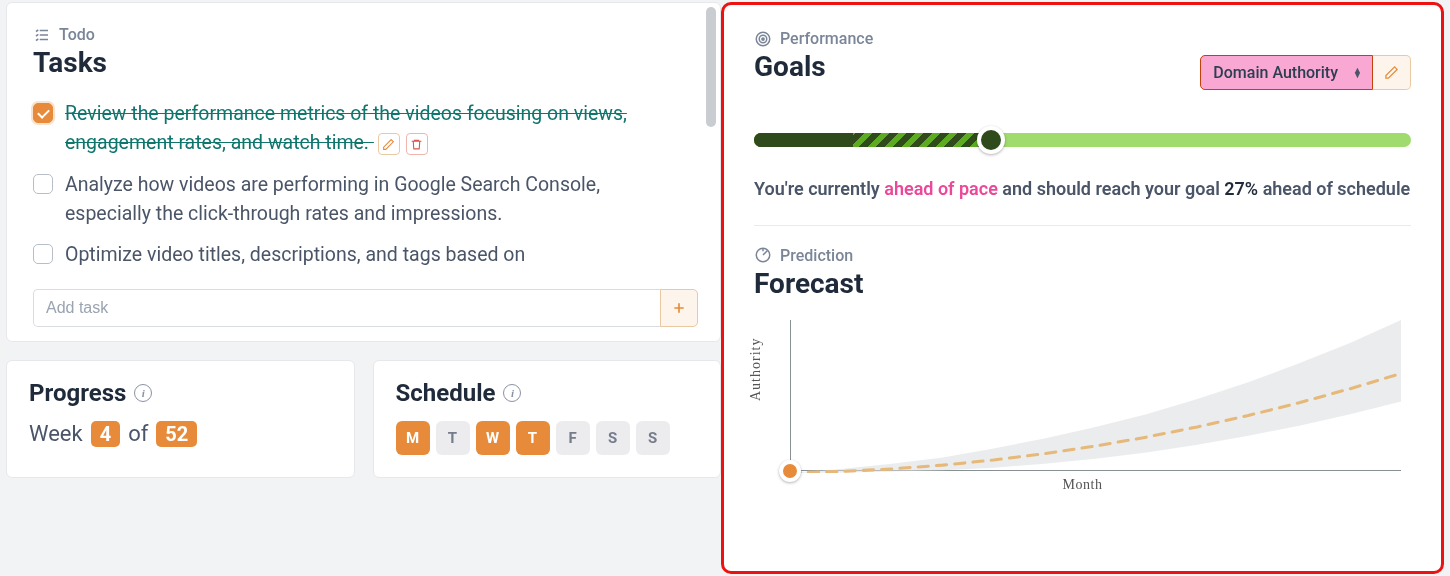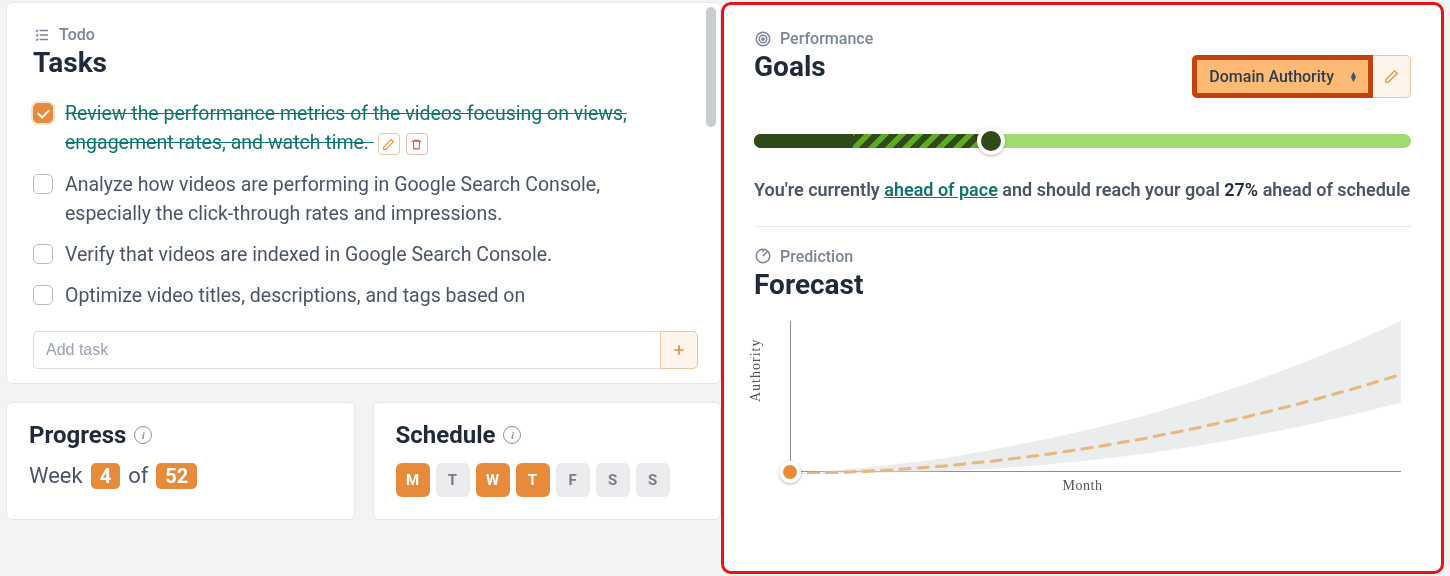--- a/index.html
+++ b/index.html
@@ -115,22 +115,22 @@
   .goals-card {
     padding: 24px 30px 8px 30px;
     border: 3px solid #e11; border-radius: 10px;
     position: relative;
   }
   .goals-header-row {
     display:flex; justify-content:space-between; align-items:flex-start;
   }
   .metric-select-wrap { display:flex; align-items:stretch; margin-top: 26px; }
   .metric-select {
-    border:5px solid #c2410c; border-radius:5px 0 0 5px; padding:7px 34px 7px 12px;
-    font-size:16px; color:#2c3e50; background:#fdba74; position:relative; font-weight:500;
+    border:1px solid #c2410c; border-radius:5px 0 0 5px; padding:7px 34px 7px 12px;
+    font-size:16px; color:#2c3e50; background:#f9a8d4; position:relative; font-weight:500;
   }
   .metric-select .arrows {
     position:absolute; right:10px; top:50%; transform:translateY(-50%);
     display:flex; flex-direction:column; line-height:5px; font-size:9px; color:#4a5568;
   }
   .edit-goal-btn {
     width:38px; border:1px solid #e9c9a3; border-left:none; background:#fdf5ec;
     border-radius:0 5px 5px 0; color:#e78b3a; display:flex; align-items:center; justify-content:center;
     cursor:pointer;
   }
@@ -151,21 +151,21 @@
   }
   .progress-handle {
     position:absolute; top:50%; left:36%; transform:translate(-50%,-50%);
     width:28px; height:28px; border-radius:50%; background:#2f4b1b;
     border:4px solid #fff; box-shadow:0 1px 3px rgba(0,0,0,.3);
   }
   .pace-text {
     font-size:18px; color:#4a5568; font-weight:600; line-height:1.55;
     padding-bottom: 22px; border-bottom:1px solid #e8eaee; margin-bottom: 20px;
   }
-  .pace-text .ahead { color:#0f766e;text-decoration:underline; }
+  .pace-text .ahead { color:#ec4899; }
   .pace-text .pct { color:#1f2a3a; }
 
   
   .forecast-chart {
     position:relative; height:175px; margin-top:6px; margin-left:4px; margin-right:4px;
   }
   .y-axis-label {
     position:absolute; left:-2px; top:50%; transform: translateY(-50%) rotate(-90deg);
     transform-origin: left center;
     font-family: Georgia, 'Times New Roman', serif; font-size:14px; color:#555; letter-spacing:1px;
@@ -214,24 +214,20 @@
                   </svg>
                 </span>
               </span></span>
           </li>
           <li class="task-item">
             <span class="chk"></span>
             <span class="task-text">Analyze how videos are performing in Google Search Console, especially the click-through rates and impressions.</span>
           </li>
           <li class="task-item">
             <span class="chk"></span>
-            <span class="task-text">Verify that videos are indexed in Google Search Console.</span>
-          </li>
-          <li class="task-item">
-            <span class="chk"></span>
             <span class="task-text">Optimize video titles, descriptions, and tags based on</span>
           </li>
         </ul>
 
       <div class="add-task-row">
         <input class="add-task-input" placeholder="Add task" style="">
         <button class="add-task-btn">
           <svg viewBox="0 0 24 24" width="16" height="16" fill="none" stroke="currentColor" stroke-width="2.5">
               <path d="M12 5v14M5 12h14"></path>
             </svg>

